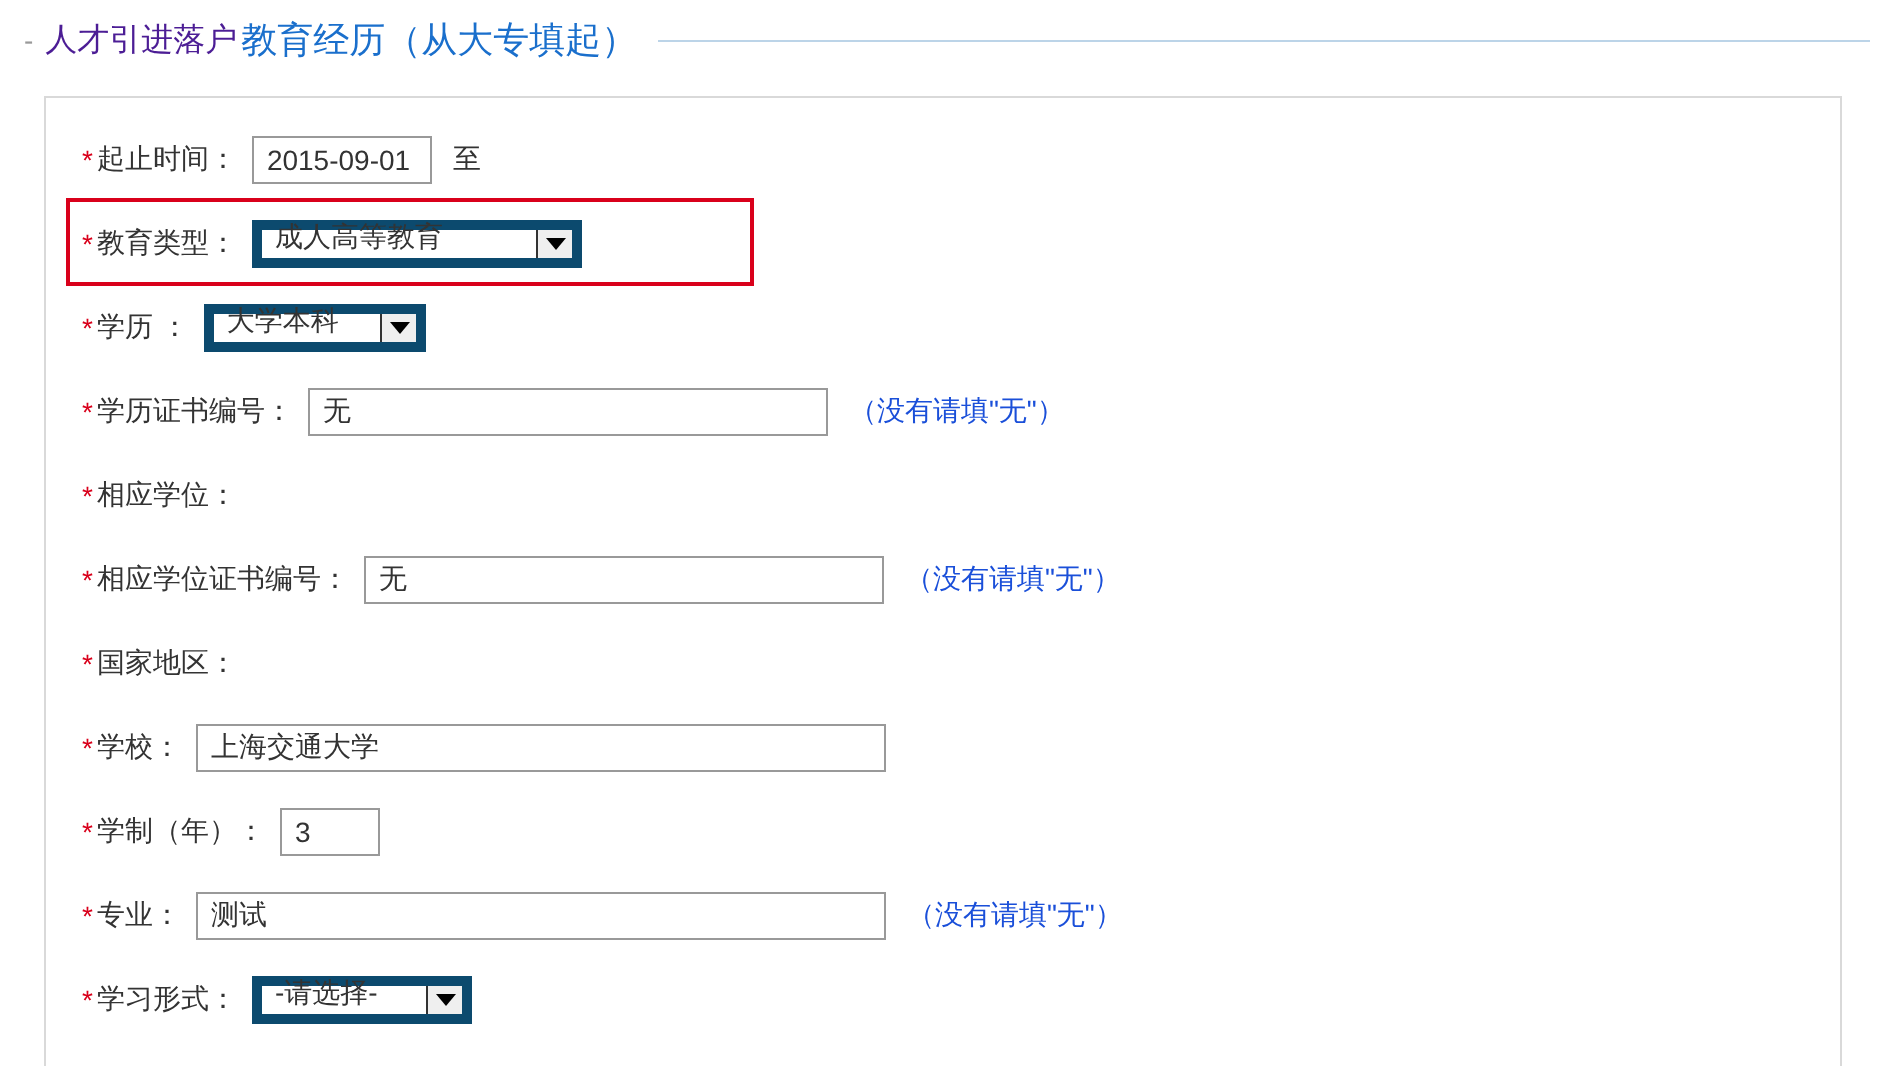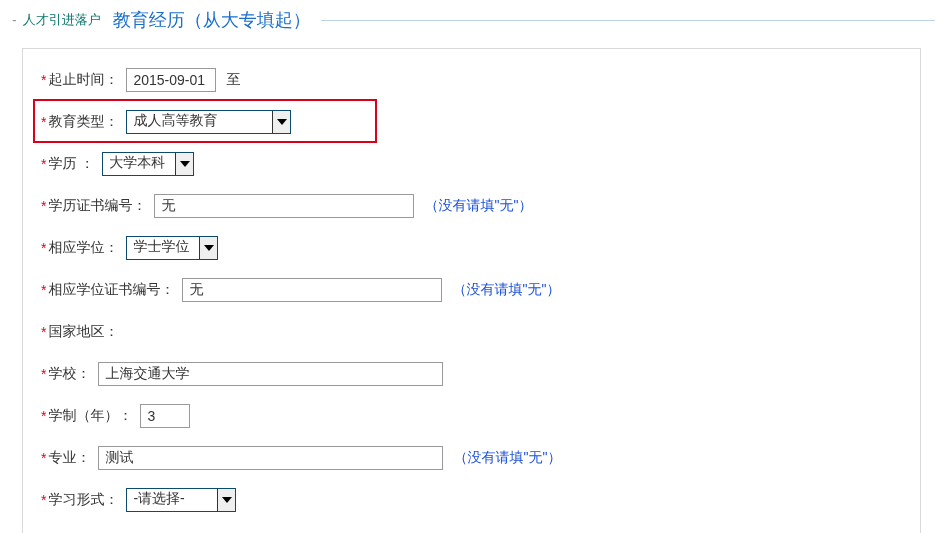--- a/index.html
+++ b/index.html
@@ -18,23 +18,23 @@
       display: flex;
       align-items: center;
       margin-bottom: 16px;
       padding-left: 4px;
     }
     .header-dash {
       color: #999;
       margin-right: 6px;
     }
     .header-title-1 {
-      color: #0f766e;
-      font-size: 13px;
-      margin-right: 12px;
+      color: #4c1d95;
+      font-size: 16px;
+      margin-right: 2px;
     }
     .header-title-2 {
       color: #1a6fcc;
       font-size: 18px;
       margin-right: 10px;
     }
     .header-line {
       flex: 1;
       height: 1px;
       background: #bcd4e8;
@@ -69,26 +69,26 @@
       color: #333;
       border: 1px solid #999;
       background: #fff;
       height: 24px;
       padding: 2px 6px;
     }
     .select {
       font-family: inherit;
       font-size: 14px;
       color: #333;
-      border: 1px solid #0c4a6e;
+      border: 5px solid #0c4a6e;
       background: #fff;
       height: 24px;
       padding: 1px 22px 1px 6px;
       display: inline-flex;
-      align-items: flex-start;
+      align-items: flex-end;
       position: relative;
       cursor: default;
     }
     .select-btn {
       position: absolute;
       right: 0;
       top: 0;
       bottom: 0;
       width: 18px;
       border-left: 1px solid #333;
@@ -111,21 +111,21 @@
       margin-left: 10px;
     }
     .mid-text {
       color: #333;
       margin: 0 10px;
     }
     .w90 { width: 90px; }
     .w50 { width: 50px; }
     .w260 { width: 260px; }
     .w400 { width: 345px; }
-    .wSelMid { width: 92px; }
+    .wSelMid { width: 111px; }
     .wSelLearn { width: 110px; }
     .wSelEdu { width: 165px; }
     .wSelCountry { width: 195px; }
 
     .highlight-red {
       position: relative;
     }
     .highlight-red::before {
       content: "";
       position: absolute;
@@ -193,24 +193,20 @@
   <div class="row">
     <span class="asterisk">*</span>
     <span class="label">学历证书编号：</span>
     <input class="text-input w260" value="无" style="">
     <span class="hint">（没有请填"无"）</span>
   </div>
 
   <div class="row">
     <span class="asterisk">*</span>
     <span class="label">相应学位：</span>
-    <div class="select wSelMid">
-      <span>学士学位</span>
-      <span class="select-btn"></span>
-    </div>
   </div>
 
   <div class="row">
     <span class="asterisk">*</span>
     <span class="label">相应学位证书编号：</span>
     <input class="text-input w260" value="无" style="">
     <span class="hint">（没有请填"无"）</span>
   </div>
 
   <div class="row">

